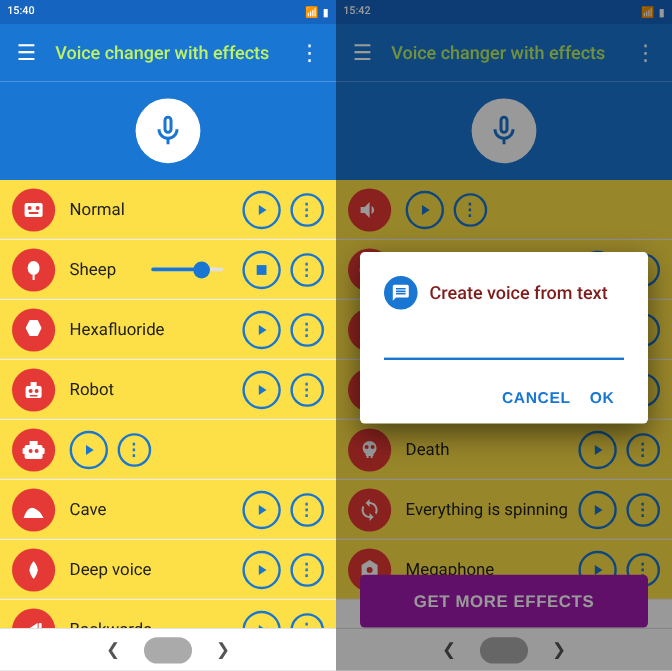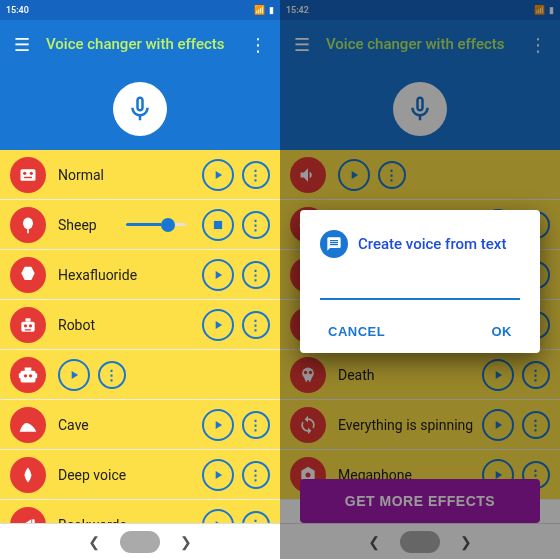--- a/index.html
+++ b/index.html
@@ -279,39 +279,38 @@
     }
 
     .dialog-icon svg {
       width: 16px;
       height: 16px;
       fill: #fff;
     }
 
     .dialog-title {
       font-size: 15px;
-      color: #1d4ed8;
+      color: #7f1d1d;
       font-weight: 500;
     }
 
     .dialog-input {
       width: 100%;
       border: none;
       border-bottom: 2px solid #1976D2;
       outline: none;
       font-size: 14px;
       padding: 4px 0 4px 0;
       color: #212121;
       margin-bottom: 20px;
     }
 
     .dialog-actions {
       display: flex;
-      justify-content: space-between;
-      gap: 16px;
+      justify-content: flex-end;
     }
 
     .dialog-btn {
       background: none;
       border: none;
       font-size: 13px;
       font-weight: 600;
       cursor: pointer;
       color: #1976D2;
       letter-spacing: 0.5px;

